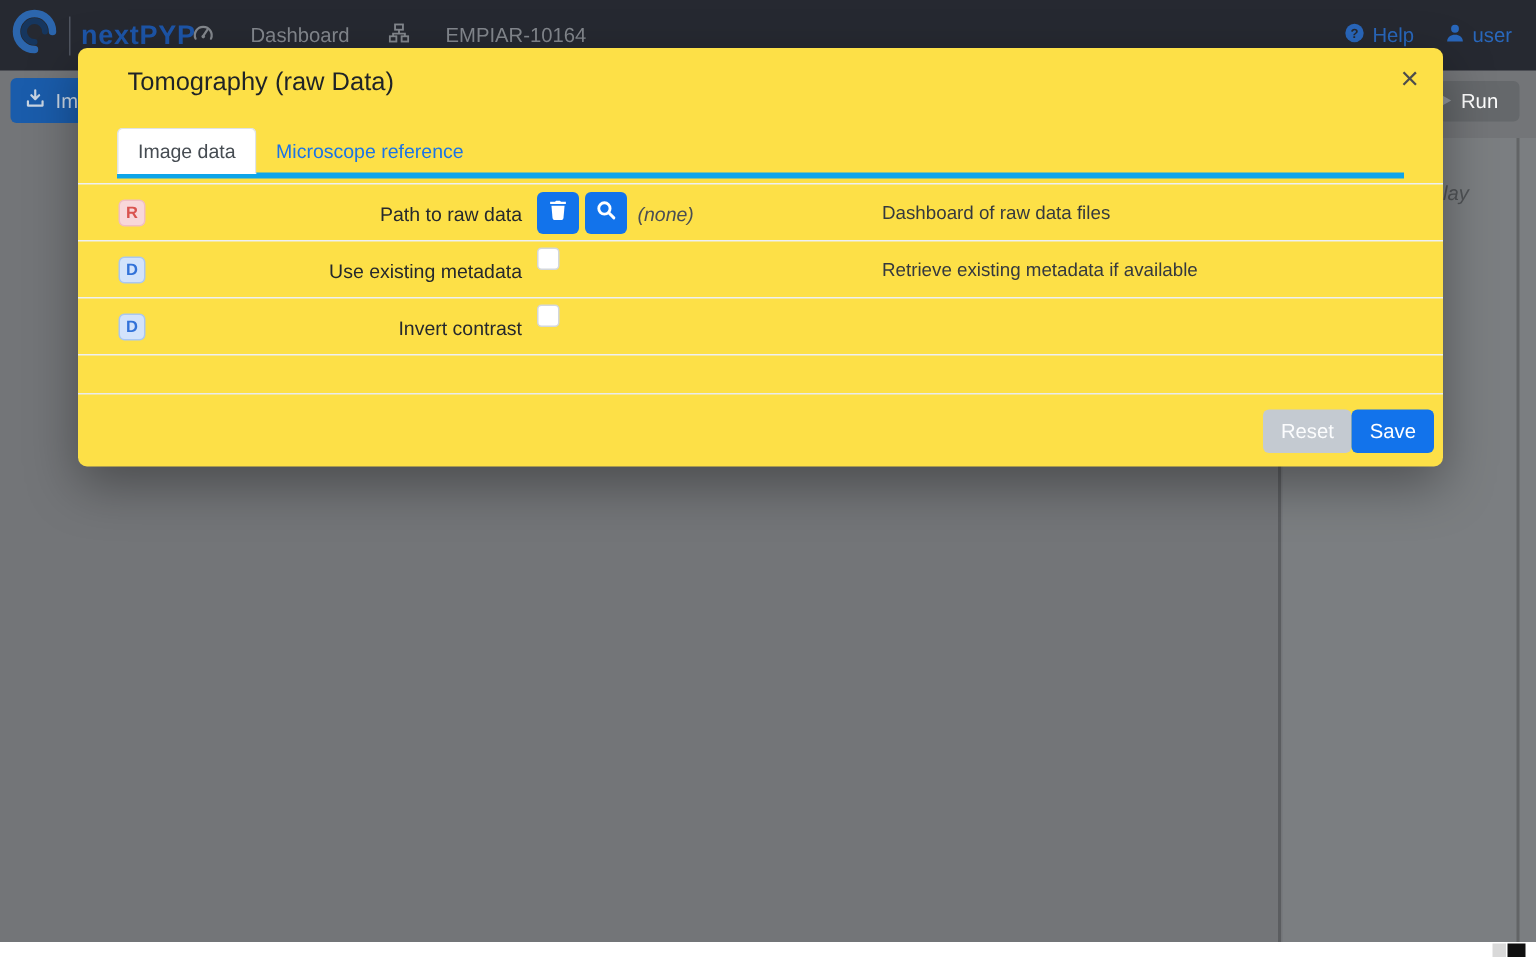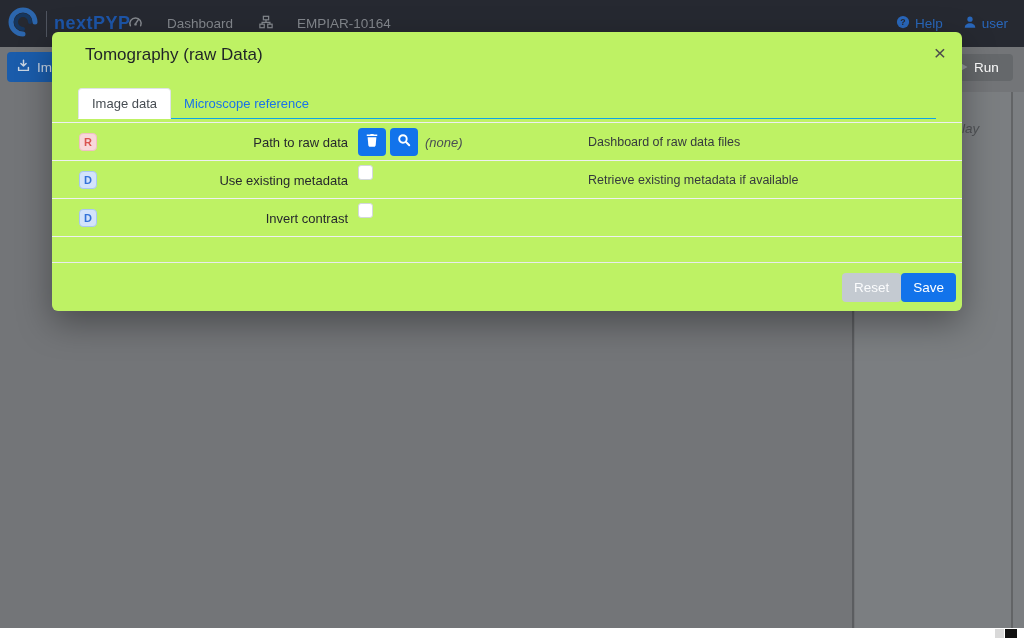--- a/index.html
+++ b/index.html
@@ -25,28 +25,28 @@
   .nav-right { position:absolute; right:16px; top:0; height:47px; display:flex; align-items:center; gap:20px; }
   .nav-link { display:flex; align-items:center; gap:5px; font-size:13.5px; color:#2967bb; }
 
   .import-btn { position:absolute; left:7px; top:52px; width:96px; height:30px; background:#1a5cab; border-radius:4px;
                 display:flex; align-items:center; gap:7px; padding-left:10px; color:#c9d5e3; font-size:13.5px; }
   .run-btn { position:absolute; left:959px; top:54px; width:54px; height:27px; background:#65686b; border-radius:4px;
              display:flex; align-items:center; justify-content:flex-start; gap:6px; color:#ffffff; font-size:13.5px; }
   .partial-text { position:absolute; left:962px; top:121px; font-size:13.5px; font-style:italic; color:#505356; }
 
   
-  .modal { position:absolute; left:52px; top:32px; width:910px; height:279px; background:#bef264; border-radius:6px;
+  .modal { position:absolute; left:52px; top:32px; width:910px; height:279px; background:#fde047; border-radius:6px;
            box-shadow:0 12px 34px rgba(0,0,0,.35); }
   .modal-title { position:absolute; left:33px; top:13px; font-size:17px; font-weight:500; color:#1f2327; }
   .modal-close { position:absolute; right:12px; top:6px; font-size:21px; color:#4c4c4c; cursor:pointer; line-height:1;
                  padding:4px; }
 
   .tabs { position:absolute; left:26px; right:26px; top:55px; height:32px; display:flex; align-items:flex-end;
-          border-bottom:1px solid #0ea5e9; }
+          border-bottom:4px solid #0ea5e9; }
   .tab { padding:7px 13px; font-size:13px; border-radius:4px 4px 0 0; cursor:pointer; }
   .tab.active { border:1px solid #dfe3e7; border-bottom:1px solid #fff; background:#fff; color:#464c52; margin-bottom:-1px; }
   .tab.link { color:#1a73e8; }
 
   .form-table { position:absolute; left:0; right:0; top:90px; border-top:1px solid #eef0f2; }
   .form-row { position:relative; height:38px; border-bottom:1px solid #eef0f2; }
   .badge { position:absolute; left:27px; top:10px; width:18px; height:18px; border-radius:4px; font-size:11px;
            font-weight:bold; display:flex; align-items:center; justify-content:center; }
   .badge.required { background:#f8d7da; color:#d9534f; border:1px solid #f1bec4; }
   .badge.default { background:#d3e3fb; color:#3272d9; border:1px solid #a9c7f2; }

